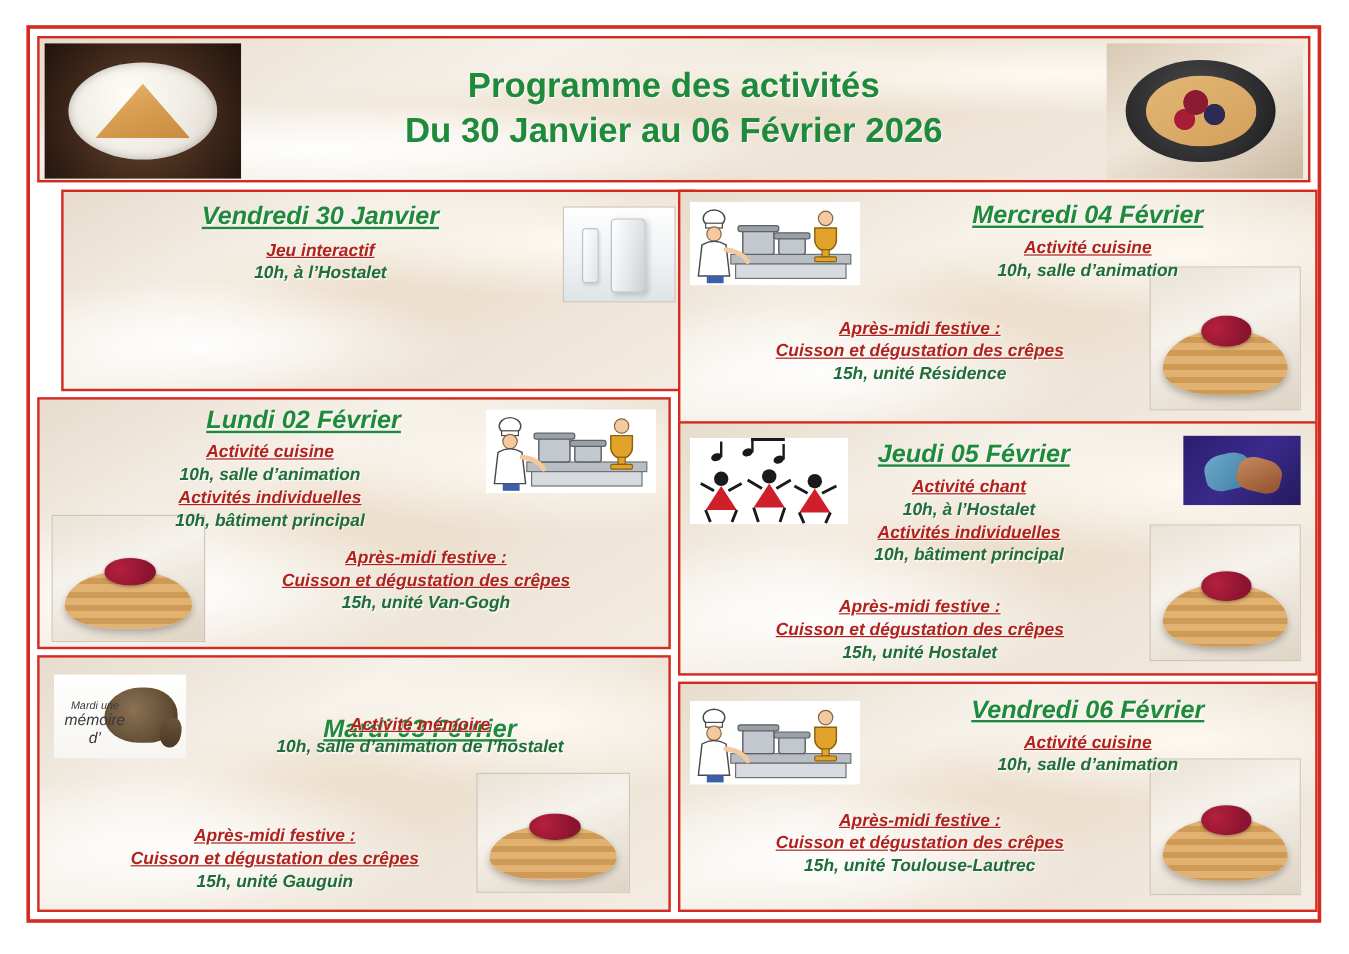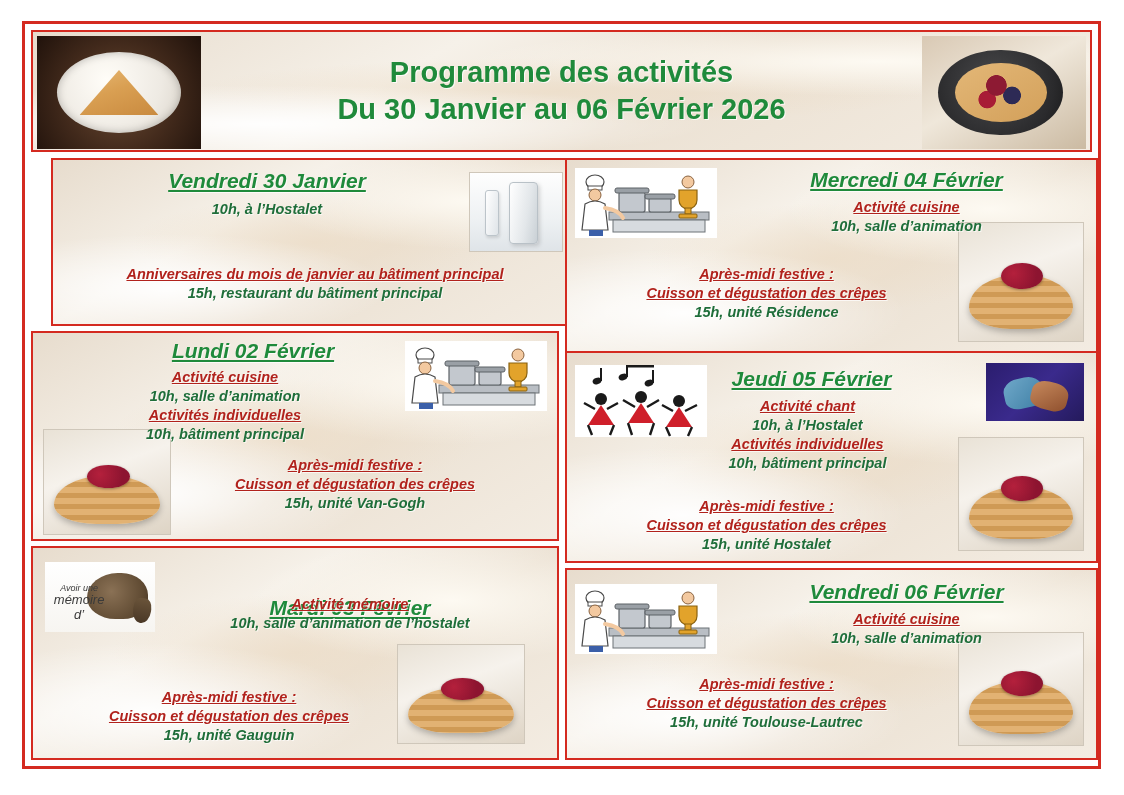--- a/index.html
+++ b/index.html
@@ -302,30 +302,25 @@
       <div class="img-slot bordered" style="right:14px; top:12px; width:92px; height:78px;">
         <div class="ph ph-wii"></div>
       </div>
 
       <div class="block" style="top:9px;">
         <div class="day-title" style="padding-right:96px;">Vendredi 30 Janvier</div>
       </div>
 
       <div class="block" style="top:40px; padding-right:96px;">
         <div class="act">
+          <div class="lbl">Jeu interactif</div>
           <div class="det">10h, à l’Hostalet</div>
         </div>
       </div>
 
-      <div class="block" style="top:105px;">
-        <div class="act">
-          <div class="lbl">Anniversaires du mois de janvier au bâtiment principal</div>
-          <div class="det">15h, restaurant du bâtiment principal</div>
-        </div>
-      </div>
     </div>
   </div>
 
   <div class="card crepe-bg" style="left:6px; top:307px; width:528px; height:210px;">
     <div class="card-body">
       <div class="img-slot" style="right:10px; top:8px; width:142px; height:70px;">
         <svg viewBox="0 0 142 70" width="142" height="70" aria-hidden="true">
           <rect x="0" y="0" width="142" height="70" fill="#ffffff"></rect>
 
           <rect x="34" y="44" width="100" height="8" fill="#b9bec4" stroke="#6d7277" stroke-width="1"></rect>
@@ -375,21 +370,21 @@
         </div>
       </div>
     </div>
   </div>
 
   <div class="card crepe-bg" style="left:6px; top:522px; width:528px; height:214px;">
     <div class="card-body">
       <div class="img-slot" style="left:12px; top:14px; width:110px; height:70px;">
         <div class="ph ph-elephant"></div>
         <div class="elephant-caption">
-          <span>Avoir une</span>
+          <span>Mardi une</span>
           <span class="big">mémoire d’</span>
         </div>
       </div>
 
       <div class="img-slot bordered" style="right:32px; bottom:14px; width:126px; height:98px;">
         <div class="ph ph-crepe-stack"></div>
       </div>
 
       <div class="block" style="top:16px;">
         <div class="day-title" style="padding-left:110px;margin-top:32px;">Mardi 03 Février</div>

